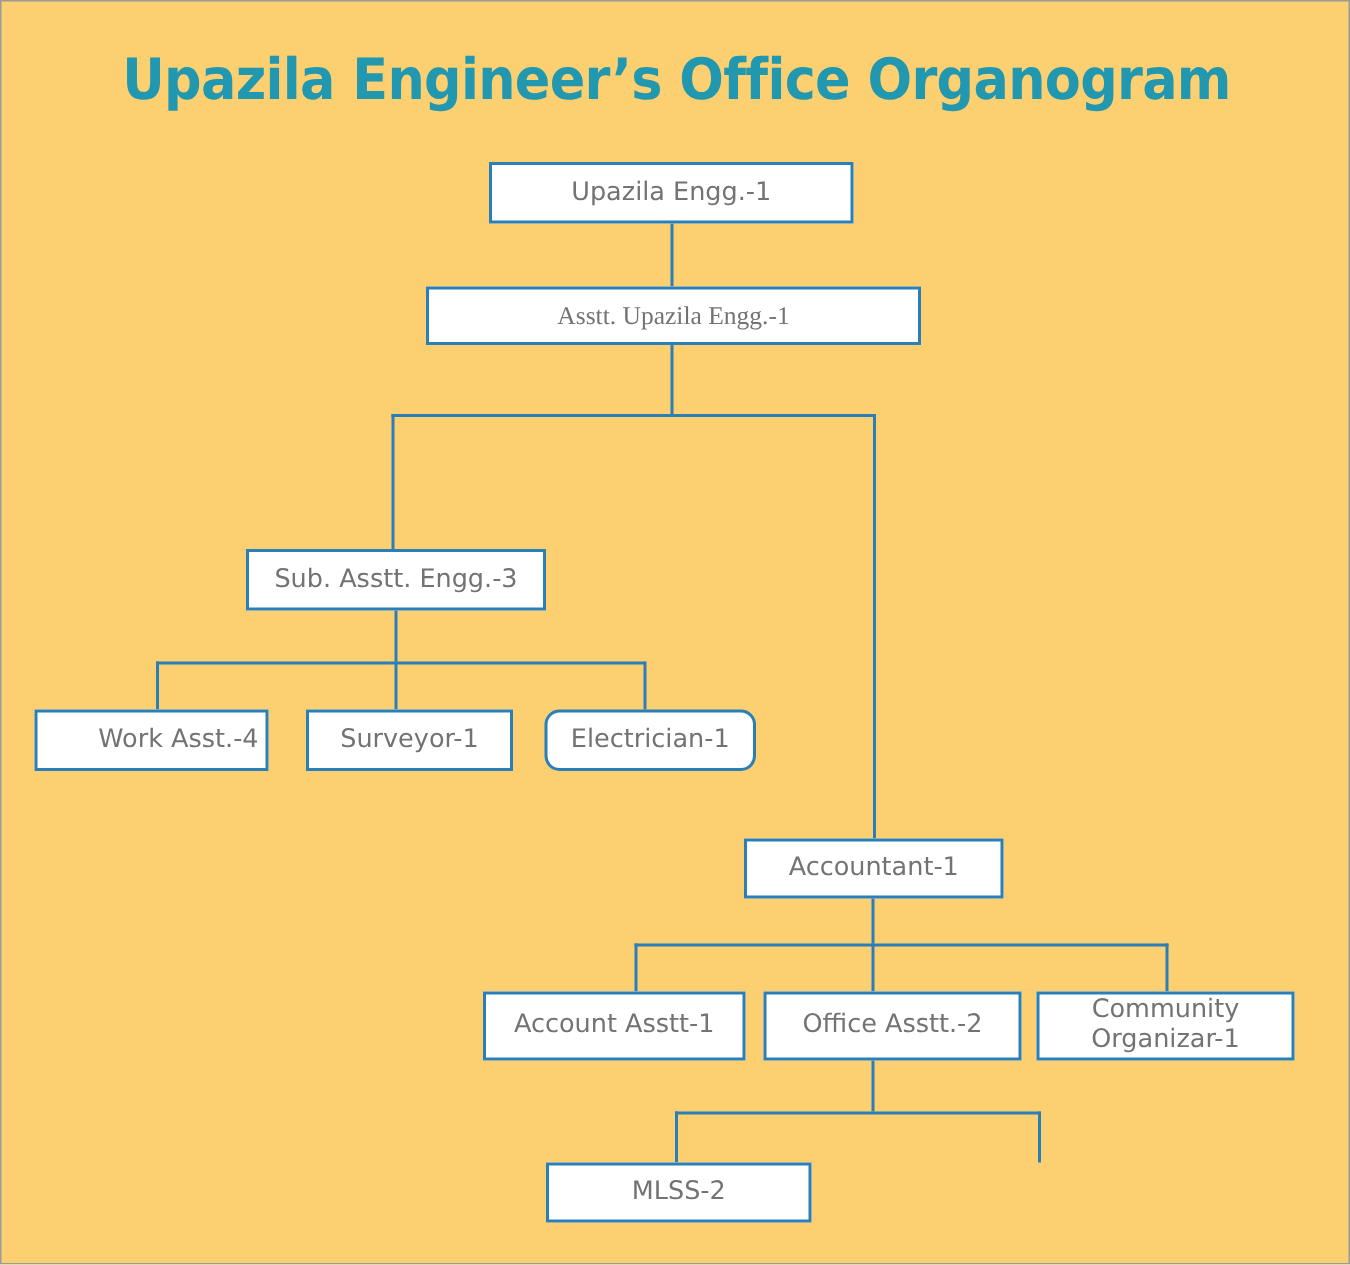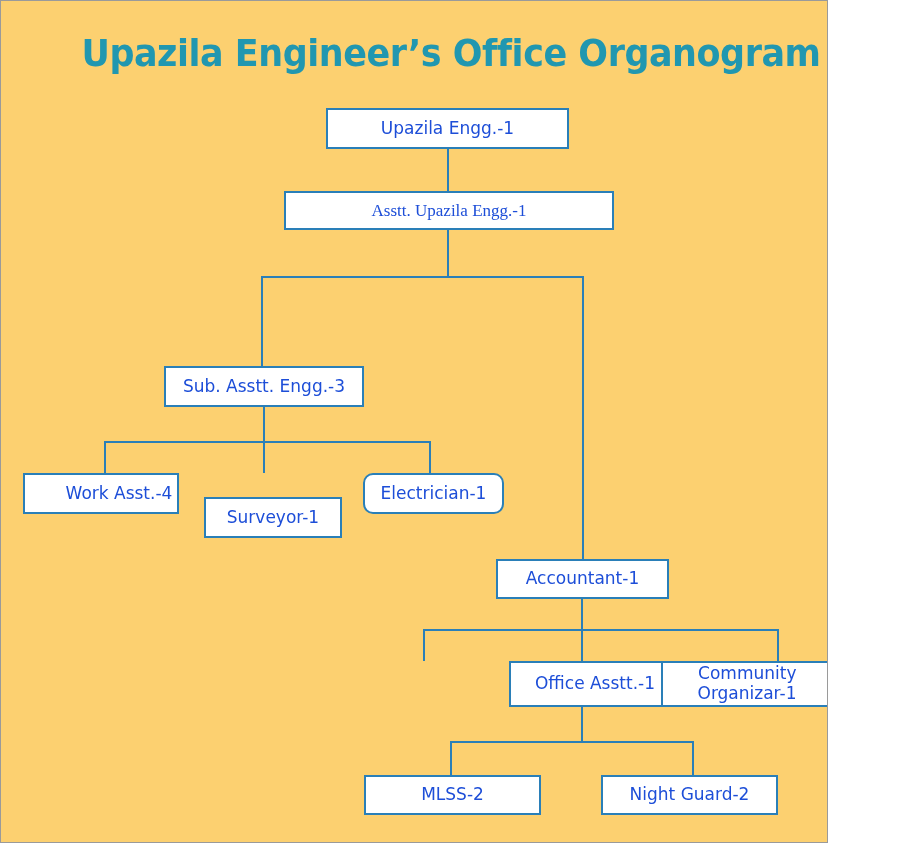--- a/index.html
+++ b/index.html
@@ -2,21 +2,21 @@
 <html><head>
 <meta charset="utf-8">
 <style>
   html, body {
     margin: 0;
     padding: 0;
     background: #ffffff;
   }
   #canvas {
     position: relative;
-    width: 828px;
+    width: 900px;
     height: 843px;
     background: #fcd070;
     box-sizing: border-box;
     border: 1px solid #9a9a9a;
     overflow: hidden;
     font-family: "DejaVu Sans", sans-serif;
   }
   #title {
     position: absolute;
     left: 0;
@@ -34,21 +34,21 @@
   }
   .node {
     position: absolute;
     background: #ffffff;
     border: 2px solid #2a7fb8;
     box-sizing: border-box;
     display: flex;
     align-items: center;
     justify-content: center;
     text-align: center;
-    color: #1d4ed8;
+    color: #737373;
     font-family: "DejaVu Sans", sans-serif;
     font-size: 17px;
     line-height: 1.15;
     white-space: pre-line;
     padding: 0 4px;
   }
   .conn {
     position: absolute;
     background: #2a7fb8;
   }
@@ -92,27 +92,27 @@
   <div class="node" style="left:325px; top:107px; width:243px; height:41px;">Upazila Engg.-1</div>
 
   <div class="node" style="left:283px; top:190px; width:330px; height:39px;font-family:Liberation Serif, serif;">Asstt. Upazila Engg.-1</div>
 
   <div class="node" style="left:163px; top:365px; width:200px; height:41px;text-align:center;">Sub. Asstt. Engg.-3</div>
 
   <div class="node" style="left:495px; top:558px; width:173px; height:40px;text-align:right;">Accountant-1</div>
 
   <div class="node" style="left:22px; top:472px; width:156px; height:41px;padding-left:40px;">Work Asst.-4</div>
 
-  <div class="node" style="left:203px; top:472px; width:138px; height:41px;margin-top:24px;">Surveyor-1</div>
+  <div class="node" style="left:203px; top:472px; width:138px; height:41px;">Surveyor-1</div>
 
   <div class="node" style="left:362px; top:472px; width:141px; height:41px;border-radius:10px;">Electrician-1</div>
 
+  <div class="node" style="left:321px; top:660px; width:175px; height:46px;">Account Asstt-1</div>
 
-  <div class="node" style="left:508px; top:660px; width:172px; height:46px;">Office Asstt.-1</div>
+  <div class="node" style="left:508px; top:660px; width:172px; height:46px;">Office Asstt.-2</div>
 
-  <div class="node" style="left:660px; top:660px; width:172px; height:46px;text-align:right;">Community
+  <div class="node" style="left:690px; top:660px; width:172px; height:46px;">Community
 Organizar-1</div>
 
   <div class="node" style="left:363px; top:774px; width:177px; height:40px;">MLSS-2</div>
 
-  <div class="node" style="left:600px; top:774px; width:177px; height:40px;">Night Guard-2</div>
 
 </div>
 
 </body></html>

